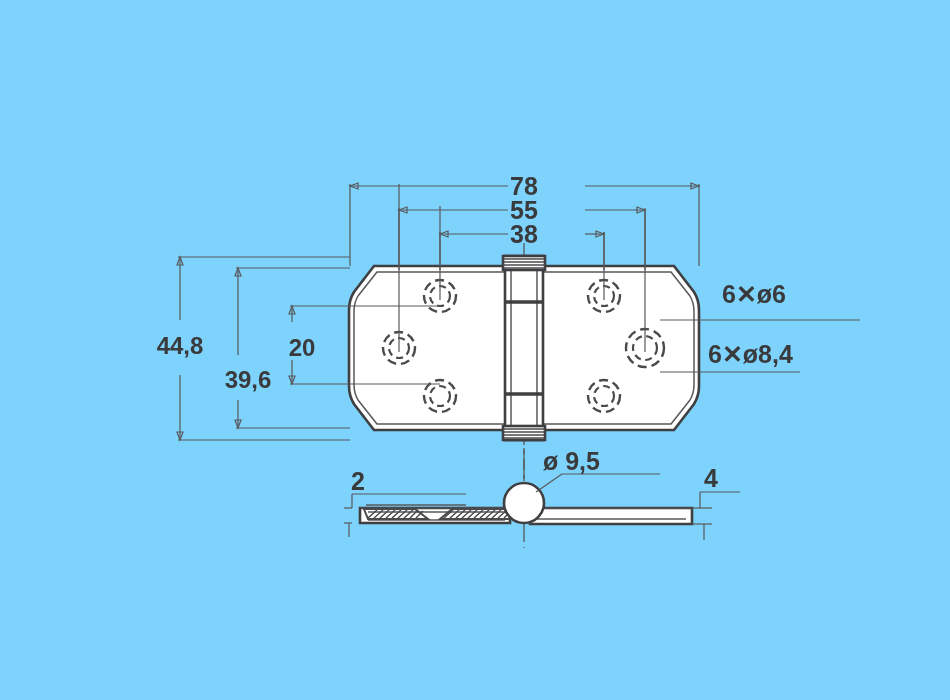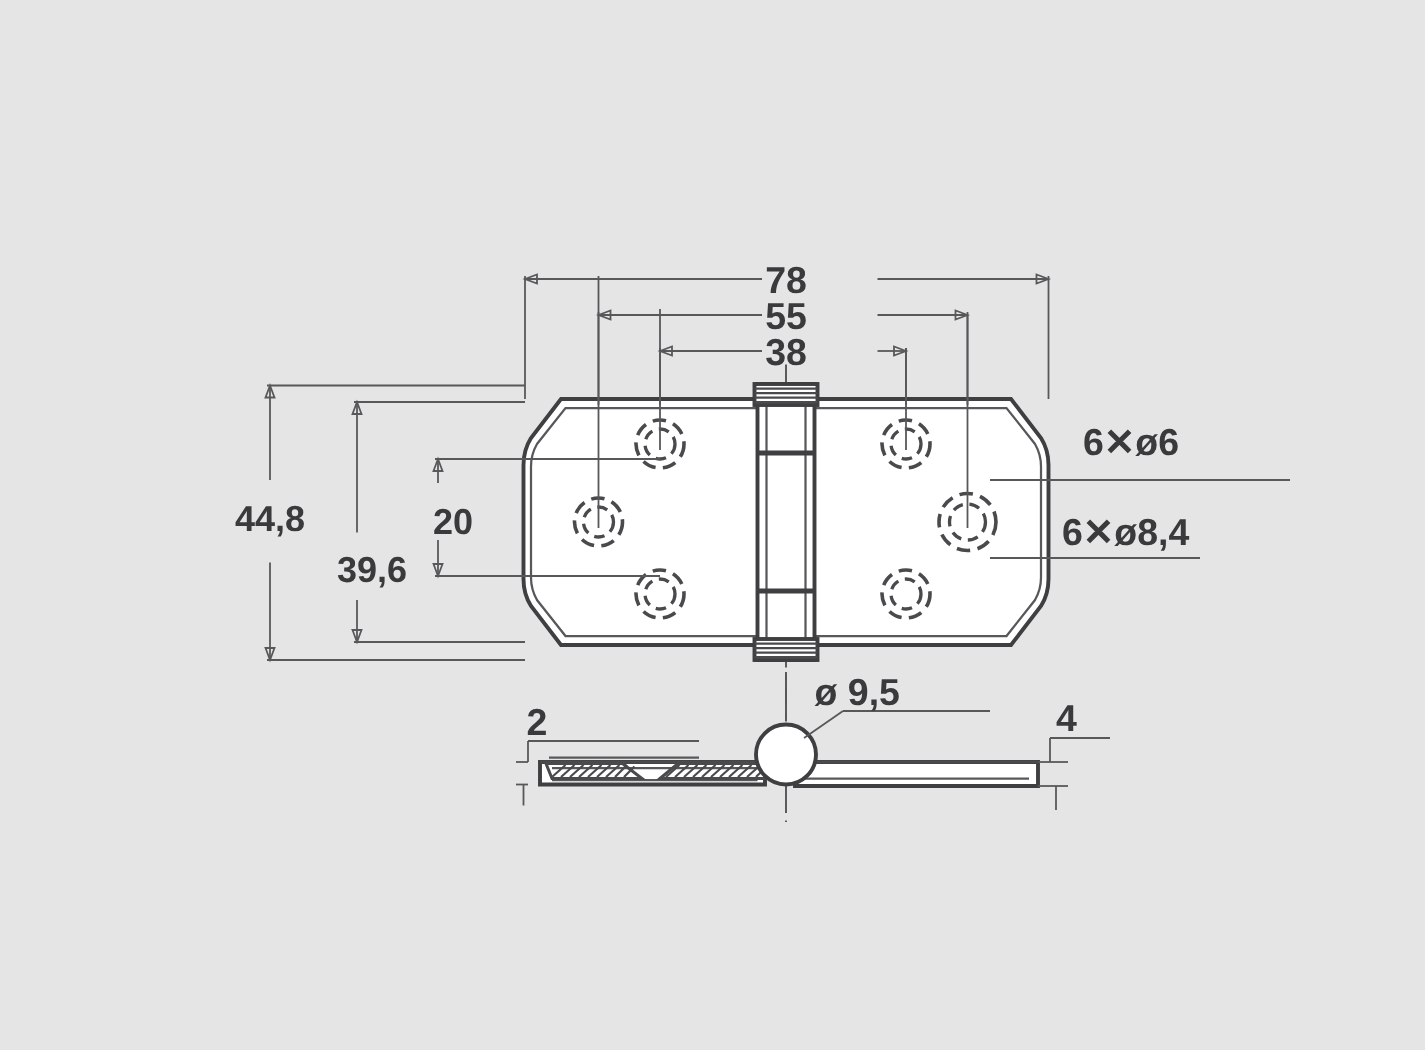--- a/index.html
+++ b/index.html
@@ -14,21 +14,21 @@
     font-family: "Liberation Sans", sans-serif;
     overflow: hidden;
     position: relative;
   }
   #drawing-root {
     position: absolute;
     left: 0;
     top: 0;
     width: 950px;
     height: 700px;
-    background: #e5e5e5;
+    background: #7dd3fc;
   }
   svg.cad {
     display: block;
     width: 950px;
     height: 700px;
   }
   text.dim-text {
     font-family: "Liberation Sans", sans-serif;
     font-weight: bold;
     fill: #3a3a3c;

